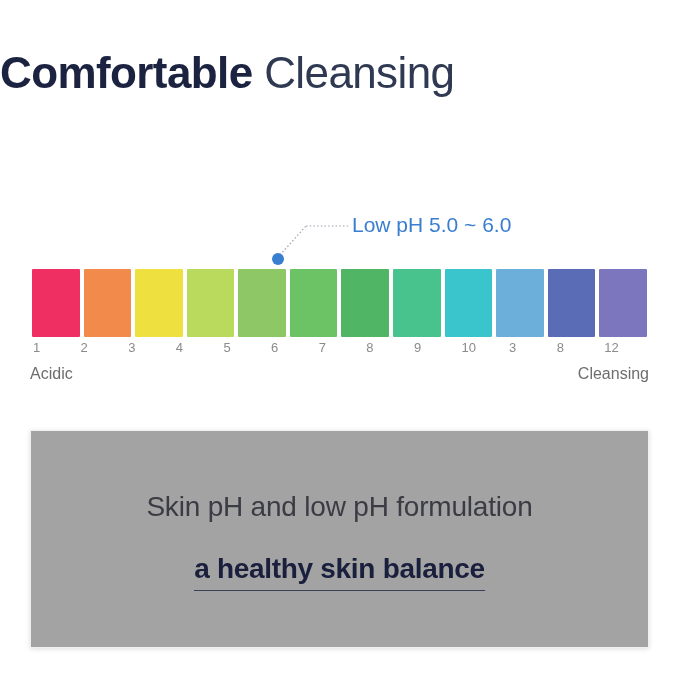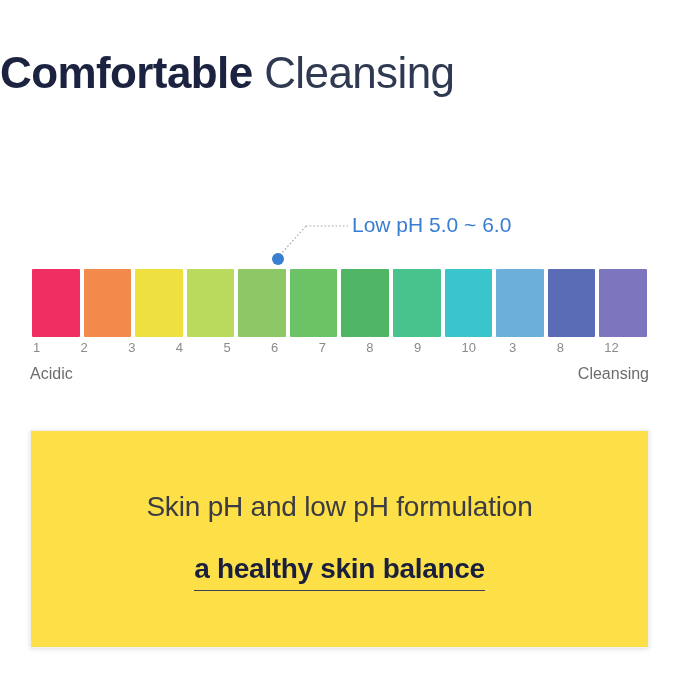--- a/index.html
+++ b/index.html
@@ -124,21 +124,21 @@
     color: #6d6d6d;
   }
 
   
   .statement-card {
     position: absolute;
     left: 30px;
     top: 430px;
     width: 619px;
     height: 218px;
-    background: #fde047;
+    background: #a3a3a3;
     border: 1px solid #f0f0f0;
     box-shadow: 0 1px 5px rgba(0, 0, 0, 0.13);
     box-sizing: border-box;
     display: flex;
     flex-direction: column;
     align-items: center;
     justify-content: center;
   }
   .stmt-line1 {
     font-size: 28px;

